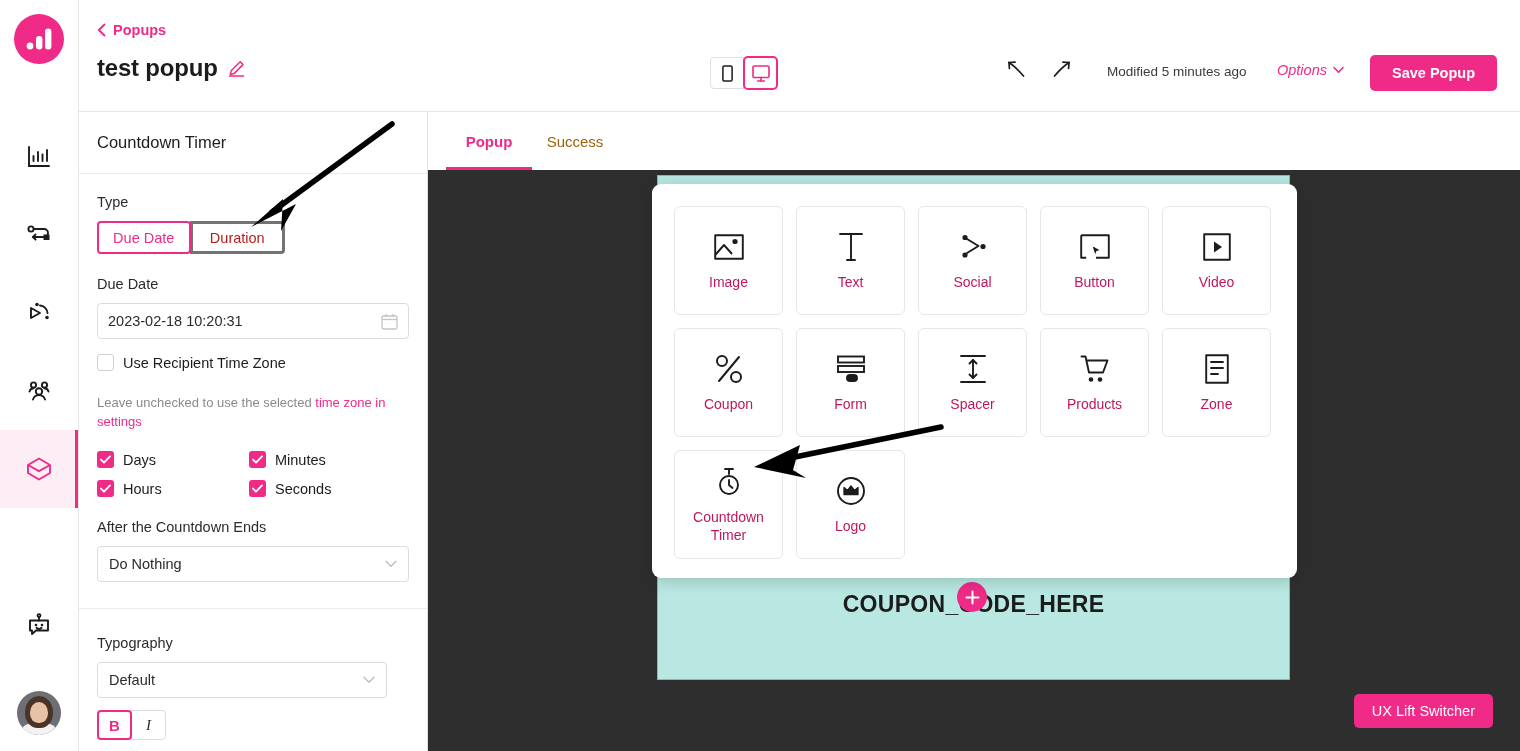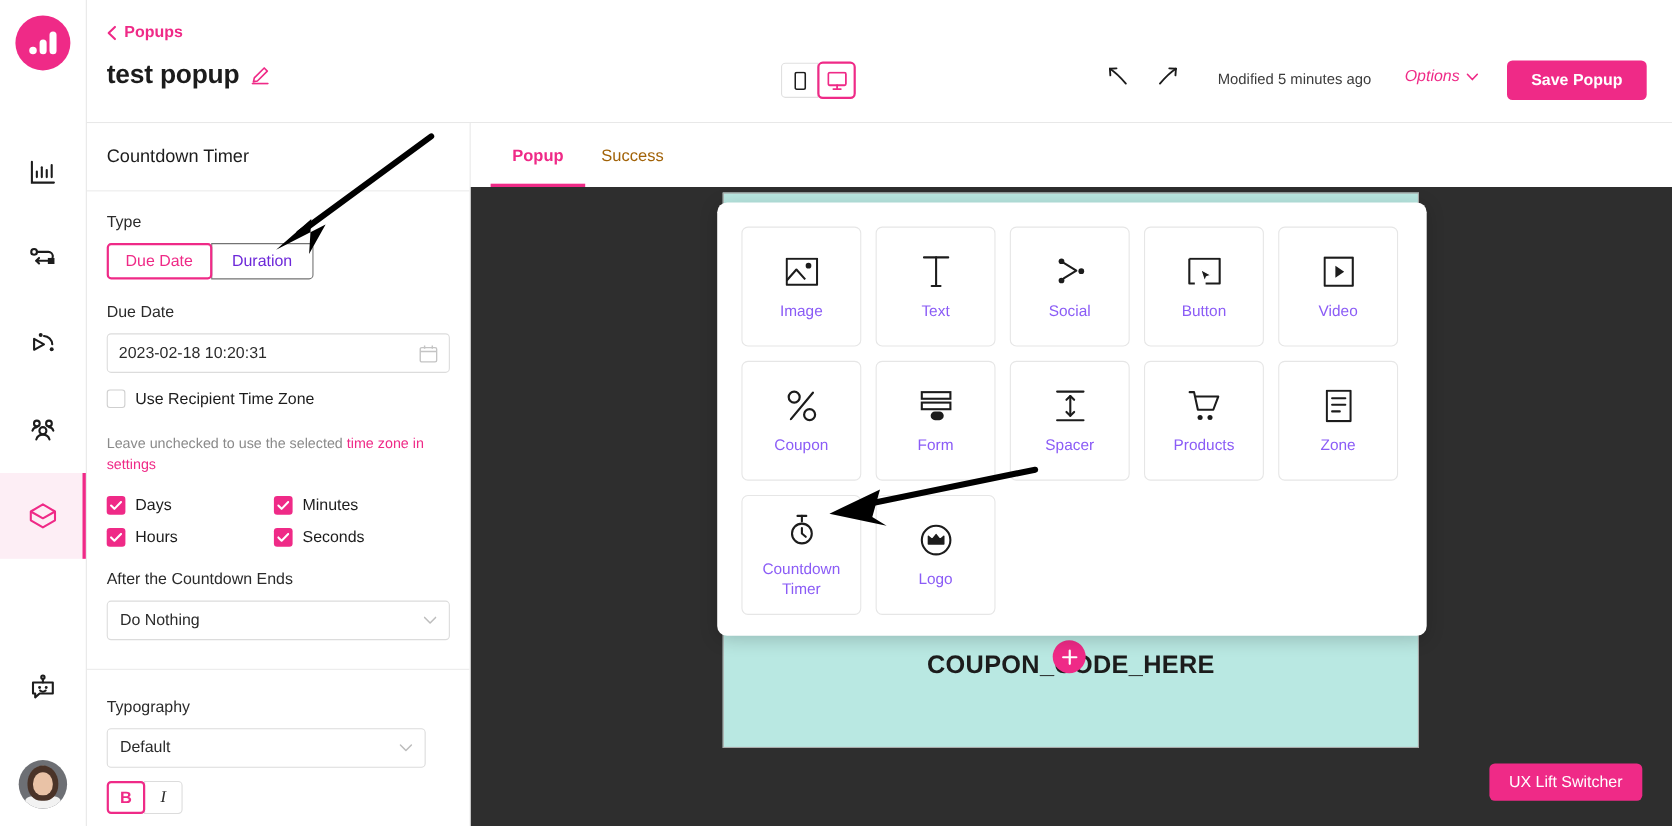--- a/index.html
+++ b/index.html
@@ -108,21 +108,21 @@
   .panel-head {
     height: 62px; display: flex; align-items: center; padding-left: 18px;
     border-bottom: 1px solid #ececec; font-size: 16.5px; color: #1c1c1c;
   }
   .panel-body { padding: 20px 18px 0 18px; }
   .field-label { font-size: 14.5px; color: #2b2b2b; margin-bottom: 11px; }
 
   .seg { display: flex; width: 188px; }
   .seg-btn {
     flex: 1; height: 33px; display: flex; align-items: center; justify-content: center;
-    font-size: 14.5px; background: #fff; border: 1px solid #737373; color: #6d28d9;
+    font-size: 14.5px; background: #fff; border: 3px solid #737373; color: #b91c1c;
     cursor: pointer;
   }
   .seg-btn:first-child { border-radius: 4px 0 0 4px; }
   .seg-btn:last-child { border-radius: 0 4px 4px 0; margin-left: -1px; }
   .seg-btn.active {
     border: 2px solid #ef2a87; color: #ef2a87; border-radius: 4px;
     position: relative; z-index: 2;
   }
 
   .spacer-20 { height: 22px; }
@@ -223,21 +223,21 @@
   .picker-grid {
     display: grid; grid-template-columns: repeat(5, 109px);
     column-gap: 13px; row-gap: 13px;
   }
   .el-card {
     width: 109px; height: 109px; border: 1px solid #e6e6e6; border-radius: 6px;
     display: flex; flex-direction: column; align-items: center; justify-content: center;
     gap: 9px; background: #fff; cursor: pointer;
   }
   .el-card .lbl {
-    font-size: 14px; color: #8b5cf6; text-align: center; line-height: 18px; max-width: 94px;
+    font-size: 14px; color: #be185d; text-align: center; line-height: 18px; max-width: 94px;
   }
   .el-icon { height: 34px; display: flex; align-items: center; justify-content: center; }
 
   
   .anno { position: absolute; left: 0; top: 0; width: 1520px; height: 751px; pointer-events: none; z-index: 50; }
 </style>
 </head>
 <body>
 
 <div id="app">

